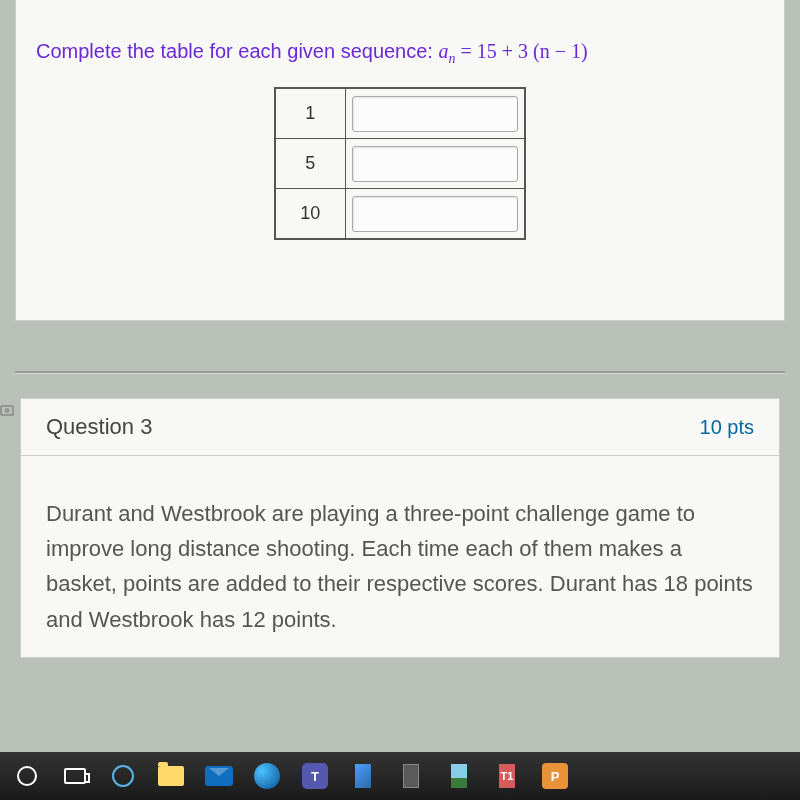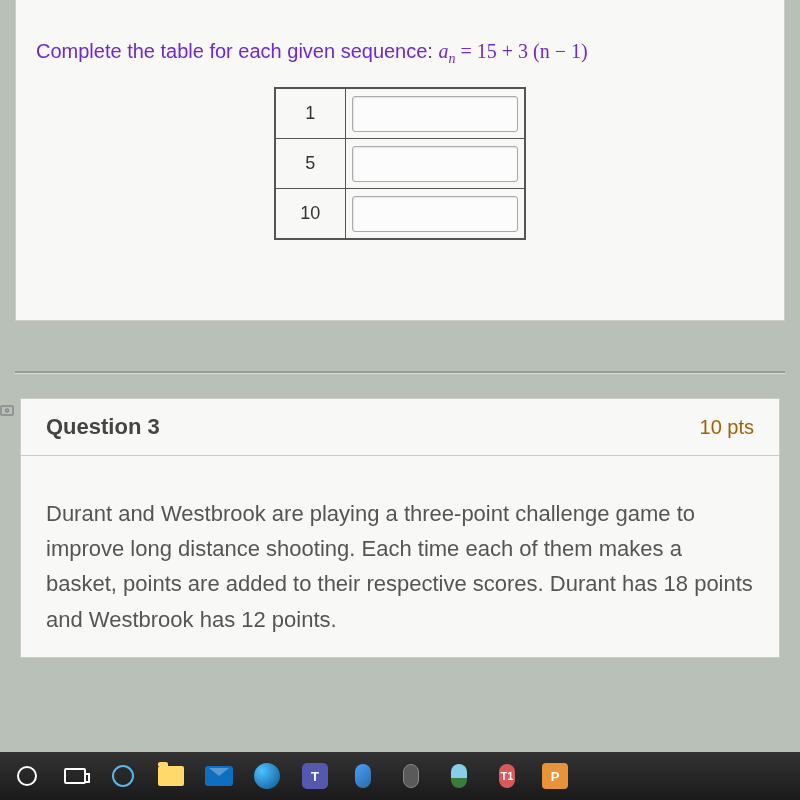--- a/index.html
+++ b/index.html
@@ -96,25 +96,25 @@
     .flag-icon {
       position: absolute;
       left: -2px;
       margin-top: 5px;
       font-size: 18px;
       color: #888;
     }
     .question-title {
       font-size: 22px;
       color: #444;
-      font-weight: 700;
+      font-weight: 400;
     }
     .points {
       font-size: 20px;
-      color: #a16207;
+      color: #0369a1;
     }
     .question-body {
       margin: 0 20px;
       padding: 40px 25px 20px 25px;
       border: 1px solid #ccc;
       border-top: none;
       background: #f8f8f6;
       font-size: 22px;
       line-height: 1.6;
       color: #555;
@@ -219,21 +219,21 @@
       display: flex;
       align-items: center;
       justify-content: center;
       color: #fff;
       font-size: 13px;
       font-weight: bold;
     }
     .generic-app {
       width: 16px;
       height: 24px;
-      border-radius: 12px;
+      border-radius: 0;
     }
     .app-blue { background: linear-gradient(135deg, #4a9eff, #2d6aa3); }
     .app-gray { background: #5a5a5a; border: 1px solid #888; }
     .app-pic { background: linear-gradient(to bottom, #87ceeb 60%, #3a7a3a 60%); }
     .app-red { background: #d85a5a; color:#fff; display:flex; align-items:center; justify-content:center; font-size:11px; font-weight:bold; }
     .app-orange { background: #e8923a; color:#fff; display:flex; align-items:center; justify-content:center; font-size:13px; font-weight:bold; border-radius:4px; width:26px; height:26px; }
   </style>
 </head>
 <body>
 

